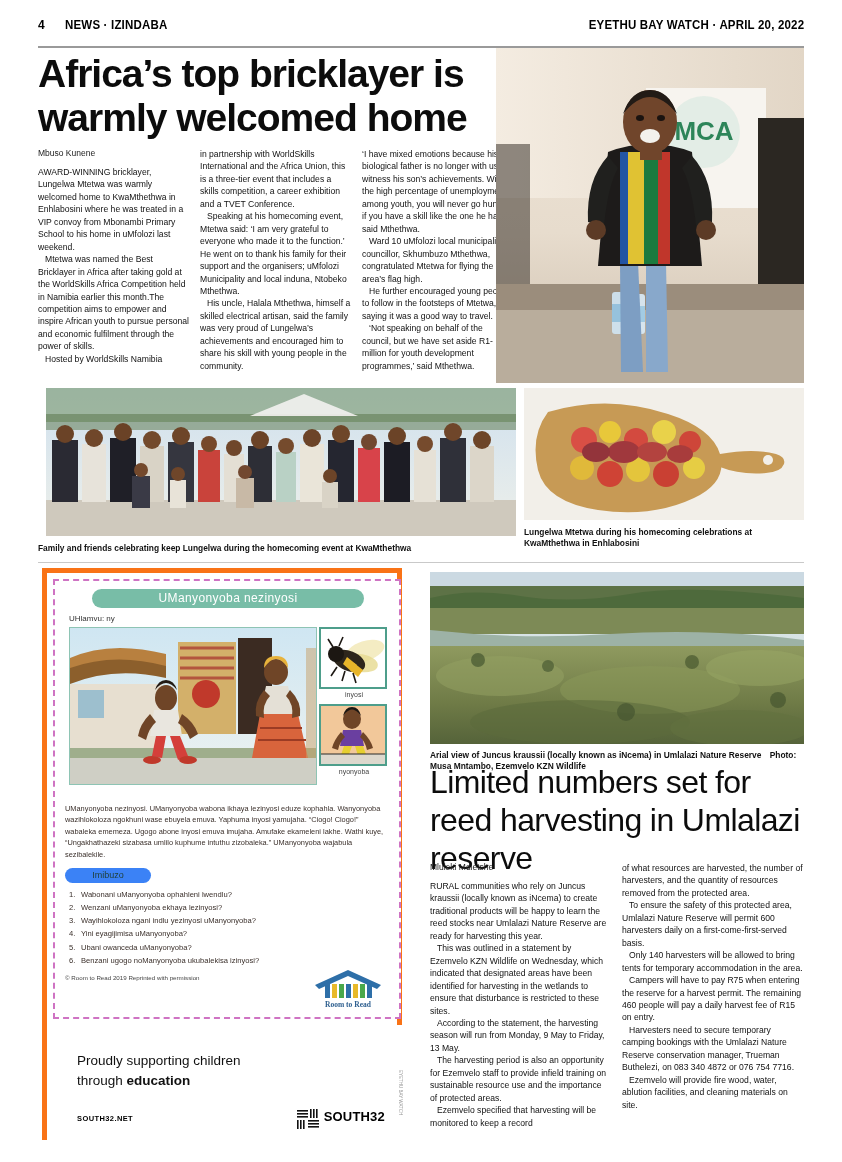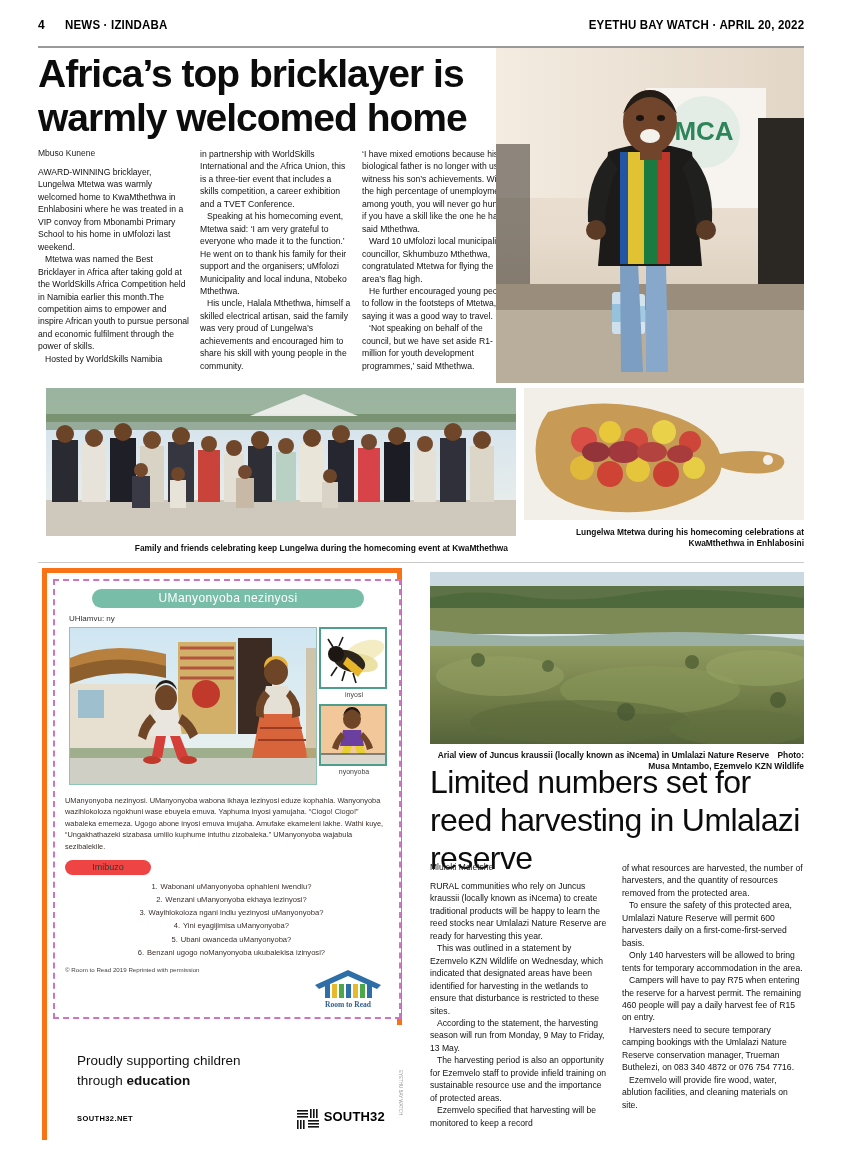--- a/index.html
+++ b/index.html
@@ -40,21 +40,20 @@
   .col-text p { margin: 0; }
   .col-text p + p { text-indent: 7px; }
 
   .photo {
     position: absolute; background-size: cover; background-position: center;
     overflow: hidden;
   }
   .caption {
     position: absolute; font-size: 8.4px; font-weight: bold; line-height: 1.35;
     color: #111;
-    text-align: right;
   }
   .caption-credit { font-weight: bold; }
 
   
   #hero-photo {
     left: 496px; top: 48px; width: 308px; height: 335px;
   }
   
   #group-photo {
     left: 46px; top: 388px; width: 470px; height: 148px;
@@ -90,29 +89,29 @@
   .kids-side {
     position: absolute; right: 2px; top: 0; width: 70px;
   }
   .kids-thumb {
     width: 68px; height: 62px; border: 2px solid #4e9e8b; overflow: hidden;
     background: #fff;
   }
   .kids-thumb-label { font-size: 7px; text-align: center; color: #444; margin: 2px 0 6px; }
 
   .kids-body {
-    font-size: 7.4px; line-height: 1.55; color: #3a2f2a; margin-top: 8px;
+    font-size: 7.4px; line-height: 1.55; color: #3a2f2a; margin-top: 16px;
     padding-right: 4px;
   }
   .imibuzo-pill {
-    margin-top: 8px; width: 86px; height: 15px; background: #ef4444;
+    margin-top: 8px; width: 86px; height: 15px; background: #3b82f6;
     border-radius: 8px; color: #1f3f36; font-size: 9px; text-align: center; line-height: 15px;
   }
   .imibuzo-list { margin: 5px 0 0 4px; font-size: 7.6px; line-height: 1.72; color: #3a2f2a; }
-  .imibuzo-list li { list-style: none; text-align: center; }
+  .imibuzo-list li { list-style: none; }
   .imibuzo-list li span.num { display: inline-block; width: 12px; }
   .rtr-credit { font-size: 6.2px; color: #444; margin-top: 7px; }
 
   .rtr-logo {
     position: absolute; right: 14px; bottom: 8px; width: 74px; text-align: center;
   }
   .rtr-logo-mark { position: relative; height: 30px; }
   .rtr-logo-name { font-size: 7.5px; font-weight: bold; color: #2e5f8f; margin-top: 2px;
     font-family: "Liberation Serif", serif; }
 

